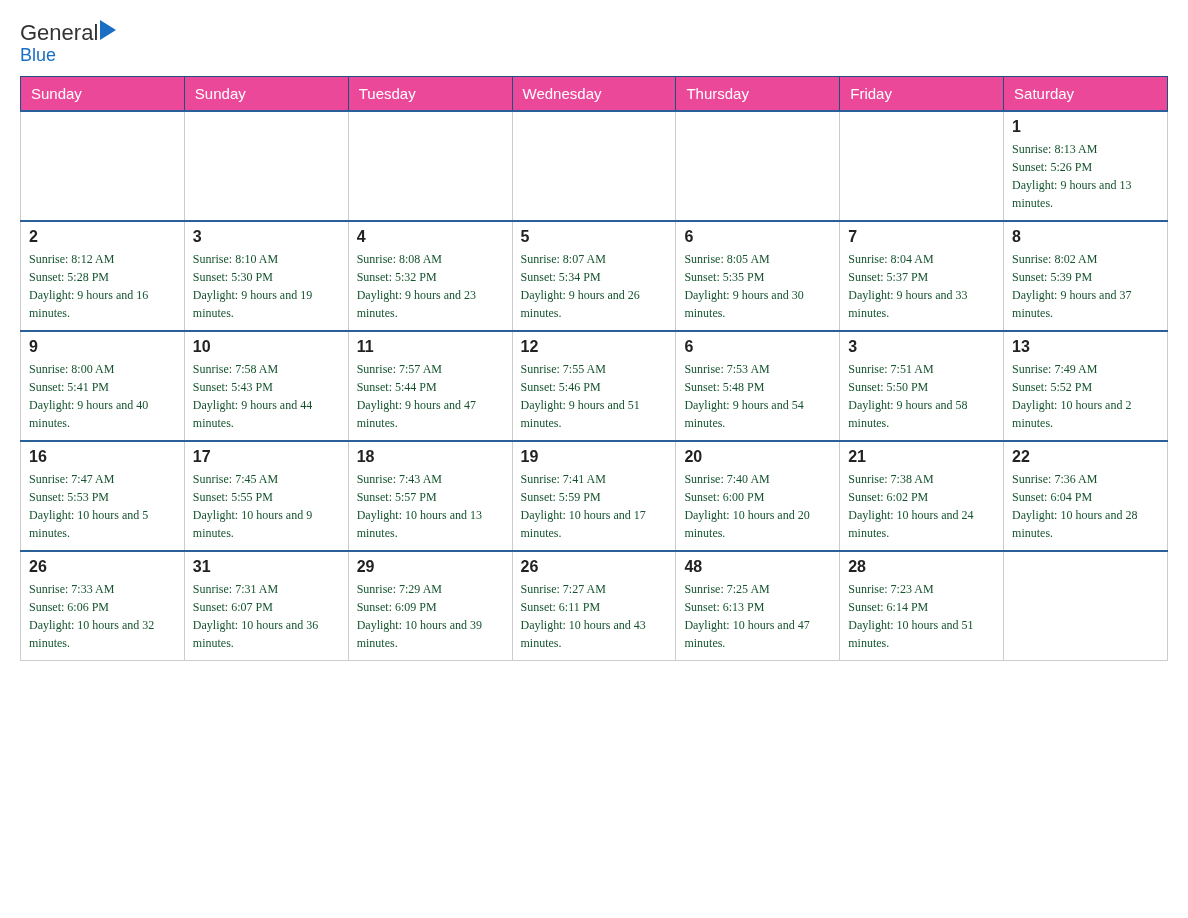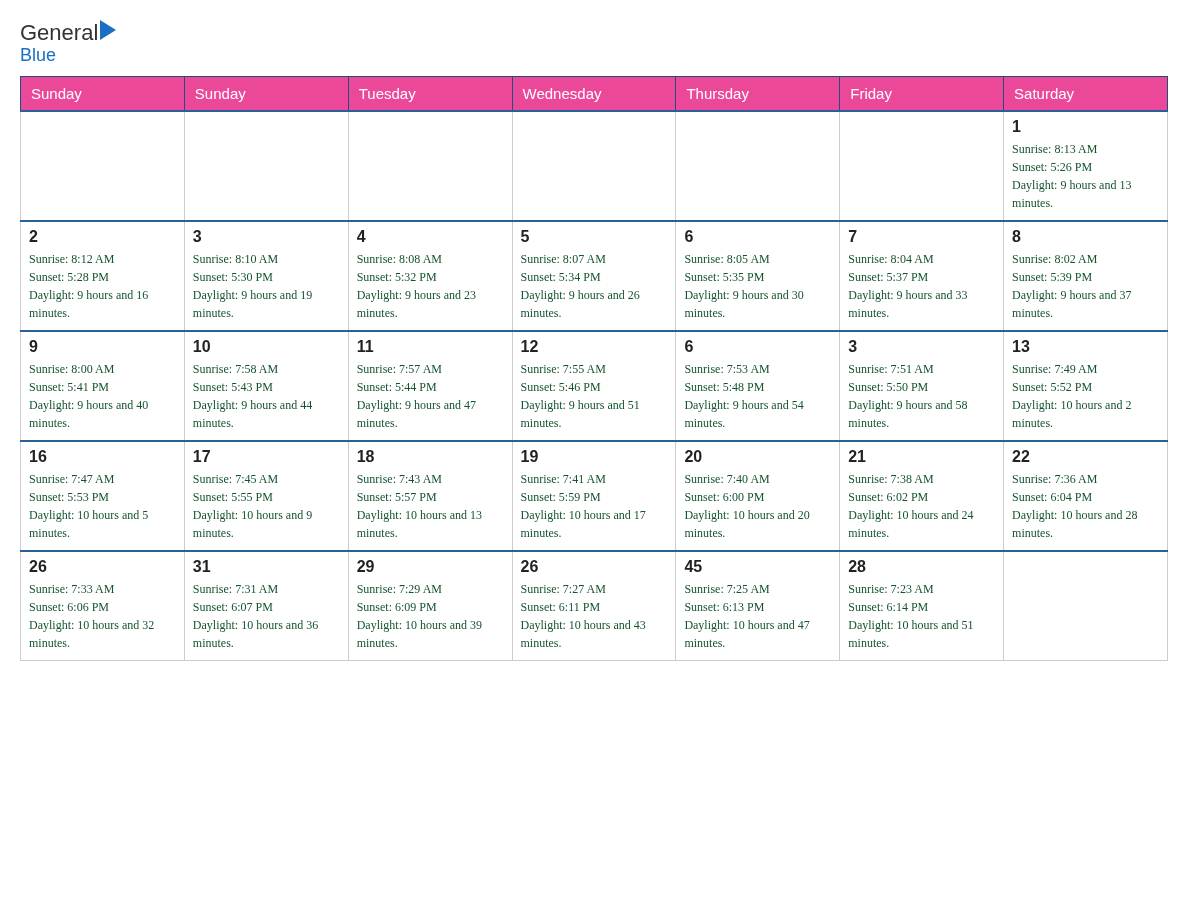--- a/index.html
+++ b/index.html
@@ -241,21 +241,21 @@
         </td>
         <td>
           <span class="day-number">29</span>
           <div class="day-info">Sunrise: 7:29 AM<br>Sunset: 6:09 PM<br>Daylight: 10 hours and 39 minutes.</div>
         </td>
         <td>
           <span class="day-number">26</span>
           <div class="day-info">Sunrise: 7:27 AM<br>Sunset: 6:11 PM<br>Daylight: 10 hours and 43 minutes.</div>
         </td>
         <td>
-          <span class="day-number">45</span>
+          <span class="day-number">48</span>
           <div class="day-info">Sunrise: 7:25 AM<br>Sunset: 6:13 PM<br>Daylight: 10 hours and 47 minutes.</div>
         </td>
         <td>
           <span class="day-number">28</span>
           <div class="day-info">Sunrise: 7:23 AM<br>Sunset: 6:14 PM<br>Daylight: 10 hours and 51 minutes.</div>
         </td>
         <td class="empty-cell"></td>
       </tr>
     </tbody>
 </table>

